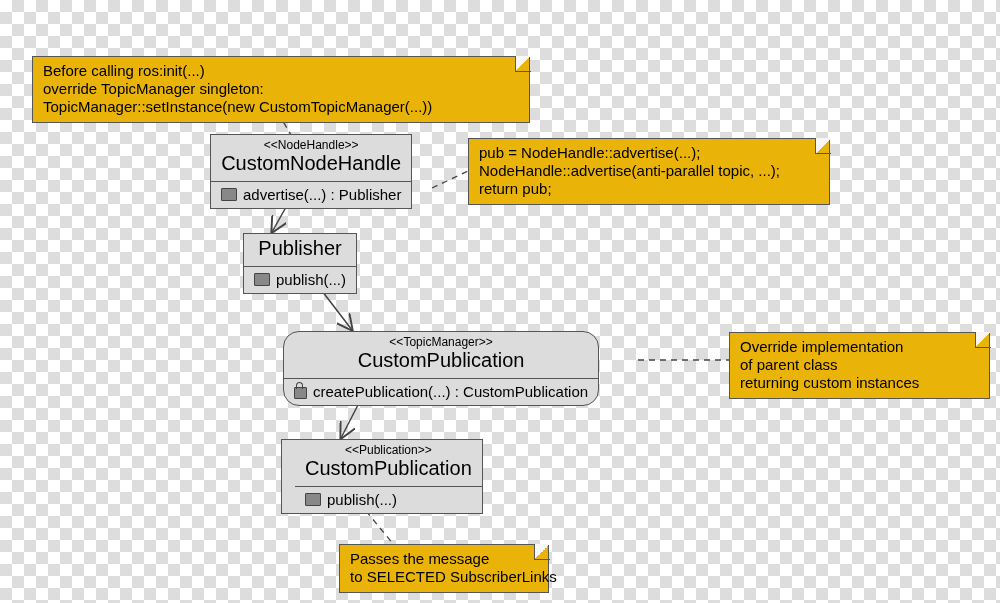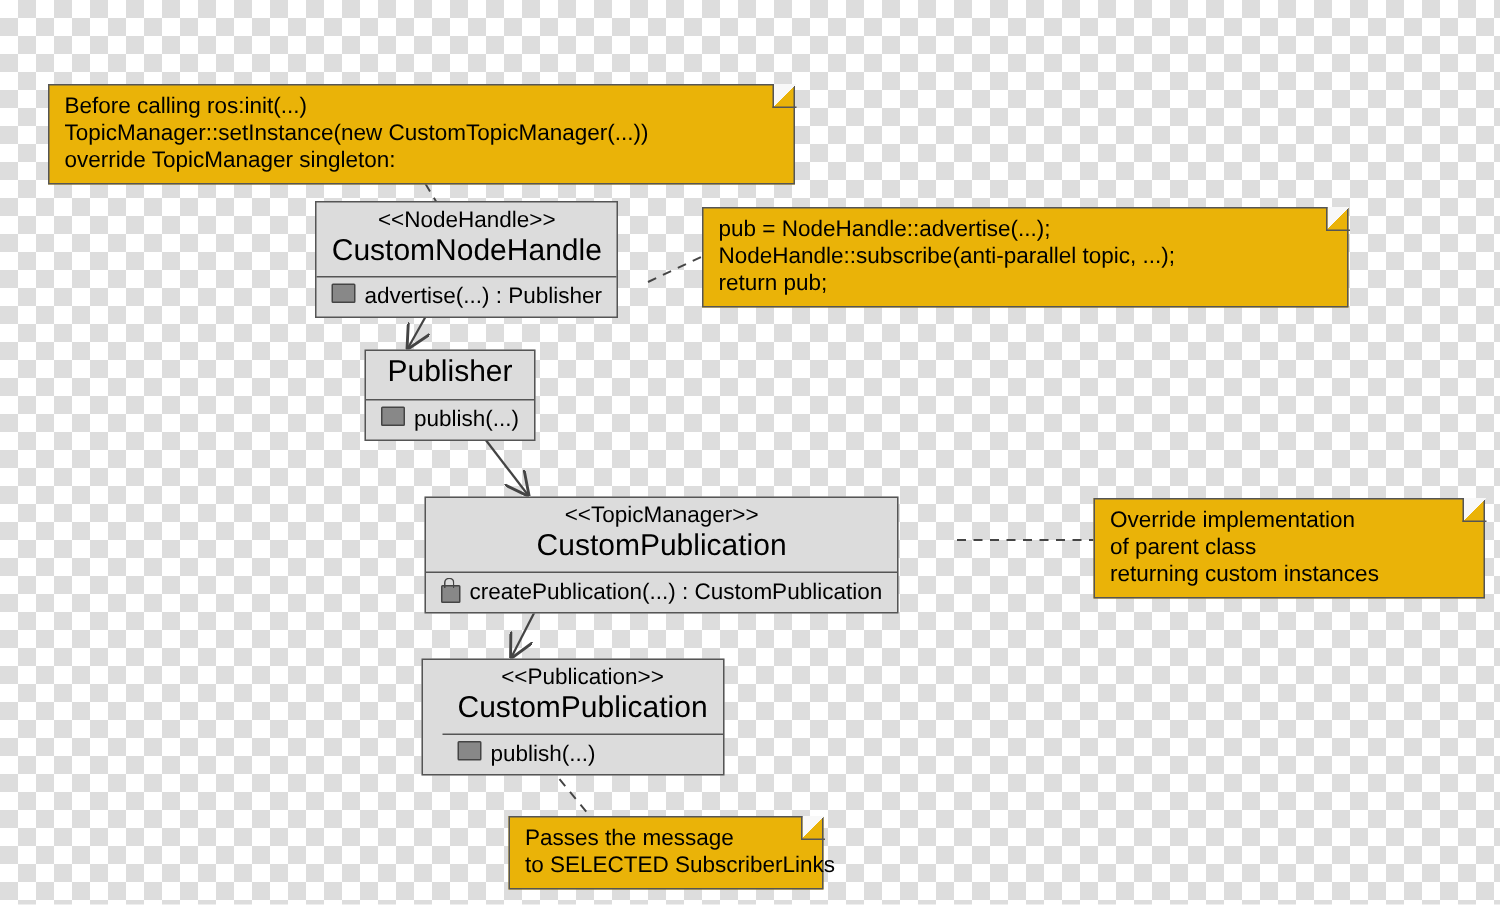--- a/index.html
+++ b/index.html
@@ -27,33 +27,33 @@
     border: 1.5px solid #555;
     box-sizing: border-box;
   }
   .uml-class .title {
     text-align: center;
     padding: 3px 10px 5px 10px;
     border-bottom: 1.5px solid #555;
     line-height: 1.18;
   }
   .uml-class .stereo {
-    font-size: 15px;
+    font-size: 12px;
     display: block;
   }
   .uml-class .name {
     font-size: 20px;
     display: block;
   }
   .uml-class .ops {
     padding: 4px 10px 5px 10px;
   }
   .uml-class .op {
     display: flex;
-    align-items: flex-start;
+    align-items: center;
     gap: 6px;
     white-space: nowrap;
   }
   .vis {
     display: inline-block;
     width: 14px;
     height: 11px;
     border: 1px solid #444;
     background: #888;
     border-radius: 1px;
@@ -126,57 +126,57 @@
     <line x1="638" y1="360" x2="729" y2="360" stroke="#444" stroke-width="1.3" stroke-dasharray="6 5"></line>
 
     <line x1="360" y1="401" x2="341" y2="438" stroke="#444" stroke-width="1.5" marker-end="url(#arrow)"></line>
 
     <line x1="366" y1="511" x2="399" y2="551" stroke="#444" stroke-width="1.3" stroke-dasharray="6 5"></line>
   </svg>
 
   <div class="note" style="left:32px; top:56px; width:498px;">
     <div class="fold"></div>
     <div class="line">Before calling ros:init(...)</div>
+    <div class="line">override TopicManager singleton:</div>
     <div class="line">TopicManager::setInstance(new CustomTopicManager(...))</div>
-    <div class="line">override TopicManager singleton:</div>
   </div>
 
   <div class="uml-class" style="left:210px; top:134px;">
     <div class="title">
       <span class="stereo">&lt;&lt;NodeHandle&gt;&gt;</span>
       <span class="name">CustomNodeHandle</span>
     </div>
     <div class="ops">
       <div class="op">
         <span class="vis"></span>
         <span>advertise(...) : Publisher</span>
       </div>
     </div>
   </div>
 
-  <div class="note" style="left:468px; top:138px; width:431px;">
+  <div class="note" style="left:468px; top:138px; width:362px;">
     <div class="fold"></div>
     <div class="line">pub = NodeHandle::advertise(...);</div>
-    <div class="line">NodeHandle::subscribe(anti-parallel topic, ...);</div>
+    <div class="line">NodeHandle::advertise(anti-parallel topic, ...);</div>
     <div class="line">return pub;</div>
   </div>
 
   <div class="uml-class" style="left:243px; top:233px;">
     <div class="title">
       <span class="name">Publisher</span>
     </div>
     <div class="ops">
       <div class="op">
         <span class="vis"></span>
         <span>publish(...)</span>
       </div>
     </div>
   </div>
 
-  <div class="uml-class" style="left:283px; top:331px;">
+  <div class="uml-class" style="left:283px; top:331px;border-radius:16px;">
     <div class="title">
       <span class="stereo">&lt;&lt;TopicManager&gt;&gt;</span>
       <span class="name">CustomPublication</span>
     </div>
     <div class="ops">
       <div class="op">
         <span class="vis lock"></span>
         <span>createPublication(...) : CustomPublication</span>
       </div>
     </div>

